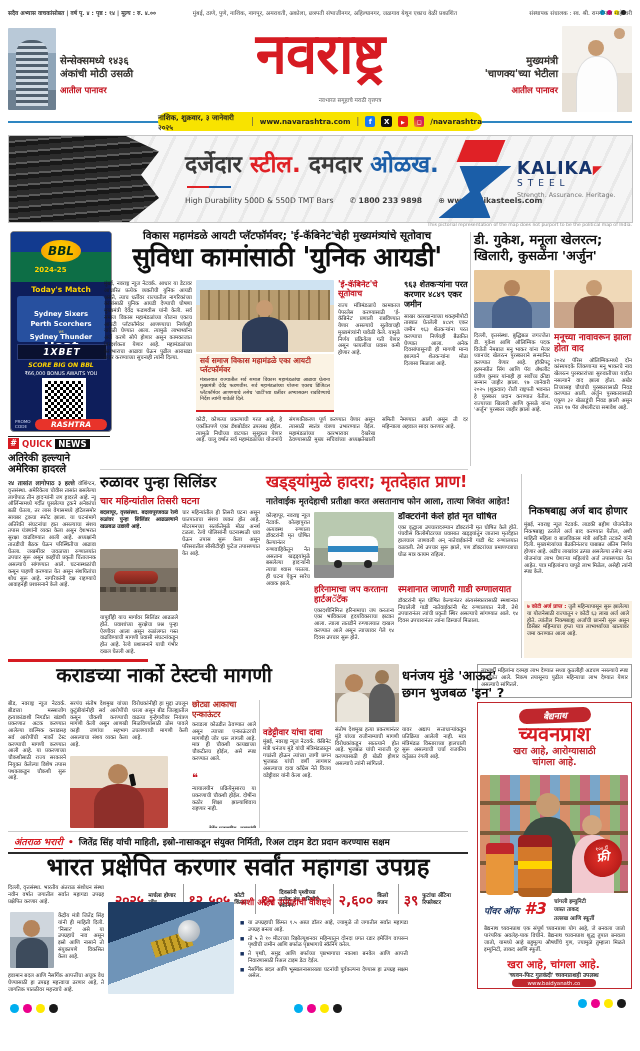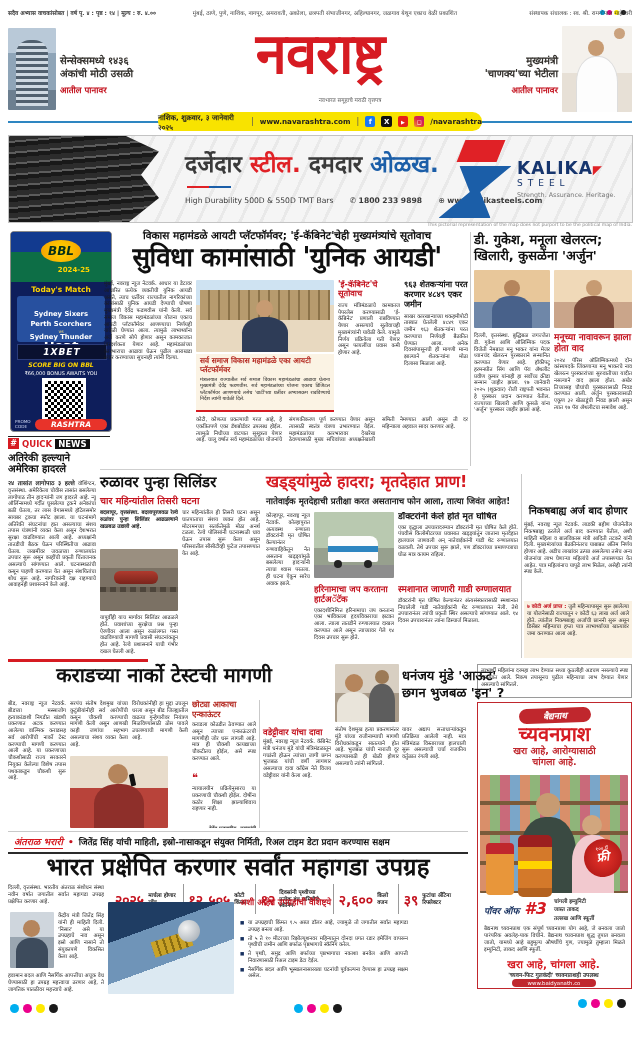--- a/index.html
+++ b/index.html
@@ -96,21 +96,21 @@
       <div style="font-size:17px;font-weight:bold;color:#16356e;letter-spacing:1px"><span>KALIKA</span><span style="color:#e02126;font-size:12px">◤</span></div>
       <div style="font-size:9px;color:#16356e;letter-spacing:5px">STEEL</div>
       <div style="font-size:6.4px;color:#777;margin-top:3px">Strength. Assurance. Heritage.</div>
     </div>
   </div>
   <div class="abs" style="left:330px;top:222px;width:302px;text-align:right;font-size:4.6px;color:#8a8a8a">This pictorial representation of the map does not purport to be the political map of India.</div>
 
   <div class="abs" style="left:10px;top:231px;width:100px;height:199px;background:#0e1e5b;border:1px solid #8a8a8a;border-radius:4px;overflow:hidden;color:#fff">
     <div class="abs" style="left:0;top:0;width:100px;height:50px;background:linear-gradient(180deg,#123a8f 0 40%,#0d6e46 40% 100%)">
       <div class="abs" style="left:30px;top:8px;width:40px;height:22px;background:radial-gradient(circle,#ffd400,#f59e00);border-radius:50%;color:#083018;font-weight:bold;font-size:12px;display:flex;align-items:center;justify-content:center;font-style:italic">BBL</div>
-      <div class="abs ld" style="left:0;top:34px;width:79px;text-align:right;font-size:7px;color:#ffd400">2024-25</div>
+      <div class="abs ld" style="left:0;top:34px;width:79px;text-align:center;font-size:7px;color:#ffd400">2024-25</div>
     </div>
     <div class="abs ld" style="left:0;top:53px;width:100px;text-align:center;font-size:7.5px;color:#ffd400">Today's Match</div>
     <div class="abs" style="left:6px;top:64px;width:88px;height:21px;background:#27509f;border-radius:3px;text-align:center;line-height:1.15;padding-top:15px">
       <div class="ld" style="font-size:6.8px">Sydney Sixers</div>
       <div style="font-size:4.6px;color:#ffe27a">vs</div>
       <div class="ld" style="font-size:13px">Brisbane Heat</div>
     </div>
     <div class="abs" style="left:6px;top:88px;width:88px;height:21px;background:#27509f;border-radius:3px;text-align:center;line-height:1.15;padding-top:1px">
       <div class="ld" style="font-size:6.8px">Perth Scorchers</div>
       <div style="font-size:4.6px;color:#ffe27a">vs</div>

